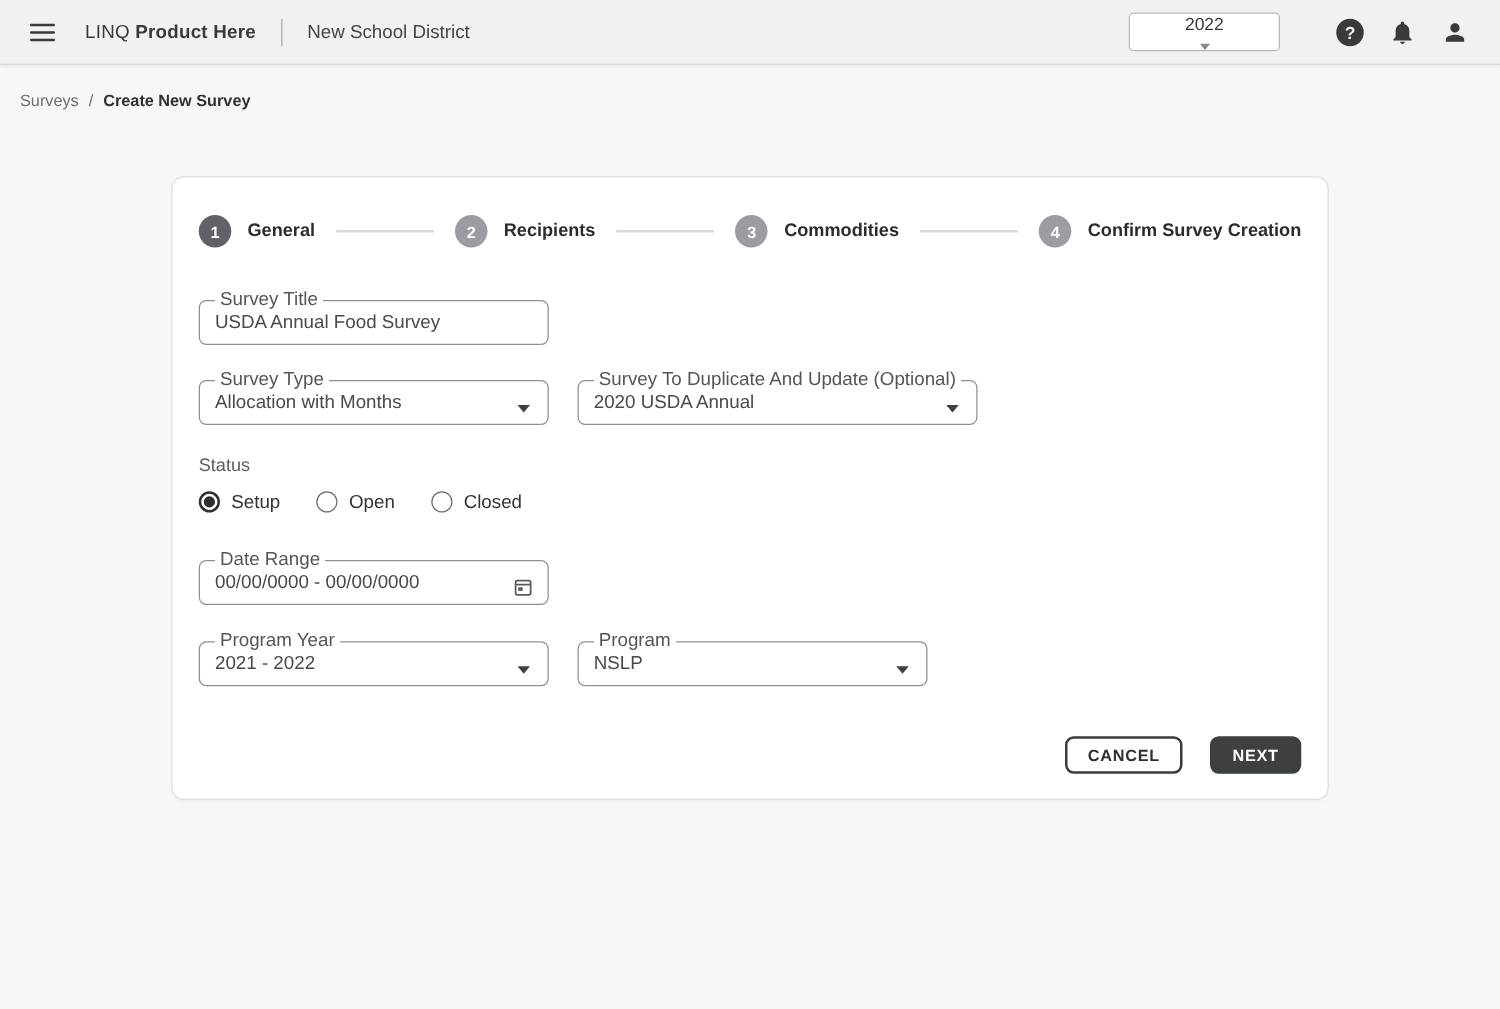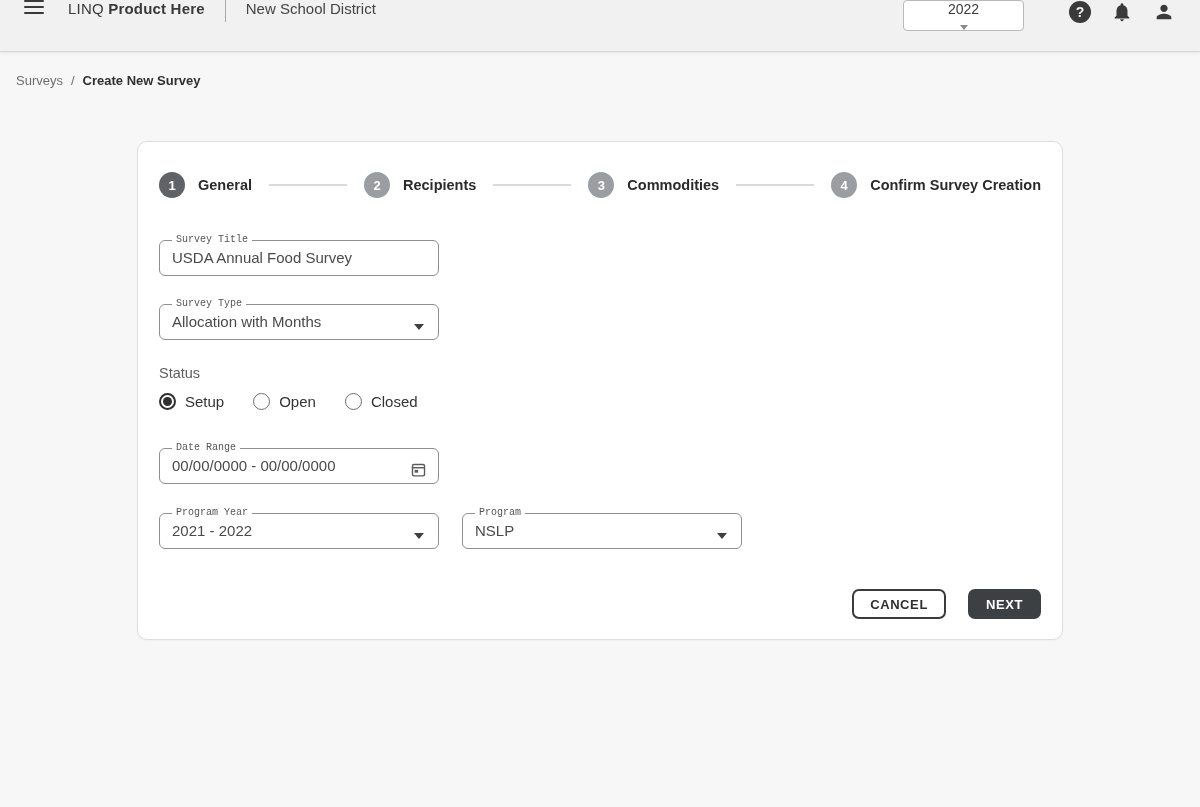--- a/index.html
+++ b/index.html
@@ -11,21 +11,21 @@
     overflow: hidden;
   }
 
   
   .topbar {
     height: 52px;
     background: #f1f1f1;
     border-bottom: 1px solid #d8d8d8;
     box-shadow: 0 1px 3px rgba(0,0,0,0.08);
     display: flex;
-    align-items: flex-start;
+    align-items: center;
     padding: 0 24px;
     position: relative;
     z-index: 5;
   }
   .hamburger { width: 20px; height: 14px; display: flex; flex-direction: column; justify-content: space-between; cursor: pointer; }
   .hamburger span { display: block; height: 2px; background: #3a3a3a; border-radius: 1px; }
   .brand { margin-left: 24px; font-size: 15px; color: #3a3a3a; letter-spacing: 0.2px; white-space: nowrap; }
   .brand b { font-weight: 700; }
   .topbar-divider { width: 1px; height: 22px; background: #a9a9a9; margin: 0 20px; }
   .district { font-size: 15px; color: #444; white-space: nowrap; }
@@ -92,27 +92,26 @@
   .form-row { display: flex; gap: 23px; }
   fieldset.field {
     border: 1px solid #8f8f8f;
     border-radius: 6px;
     width: 280px;
     padding: 0 12px 5px 12px;
     position: relative;
     background: #fff;
   }
   fieldset.field legend {
-    font-size: 10px;
+    font-size: 15px;
     line-height: 12px;
     color: #555555;
     padding: 0 4px;
     margin-left: 0;
     white-space: nowrap;
-    font-family: Liberation Mono, monospace;
   }
   .field .value, .field .value-input {
     font-family: "Liberation Sans", sans-serif;
     font-size: 15px;
     color: #4a4a4a;
     height: 24px;
     line-height: 24px;
     width: 100%;
     border: none;
     outline: none;
@@ -238,20 +237,25 @@
 
   <fieldset class="field">
     <legend>Survey Title</legend>
     <input class="value-input" value="USDA Annual Food Survey" style="">
   </fieldset>
 
   <div class="form-row mt-row2">
     <fieldset class="field select">
       <legend>Survey Type</legend>
       <div class="value">Allocation with Months</div>
+      <span class="caret"></span>
+    </fieldset>
+    <fieldset class="field select">
+      <legend>Survey To Duplicate And Update (Optional)</legend>
+      <div class="value">2020 USDA Annual</div>
       <span class="caret"></span>
     </fieldset>
   </div>
 
   <div class="status-group">
     <div class="status-label">Status</div>
     <div class="radio-row">
       <div class="radio-item selected">
         <span class="radio-circle"></span>
         <span class="radio-label">Setup</span>

